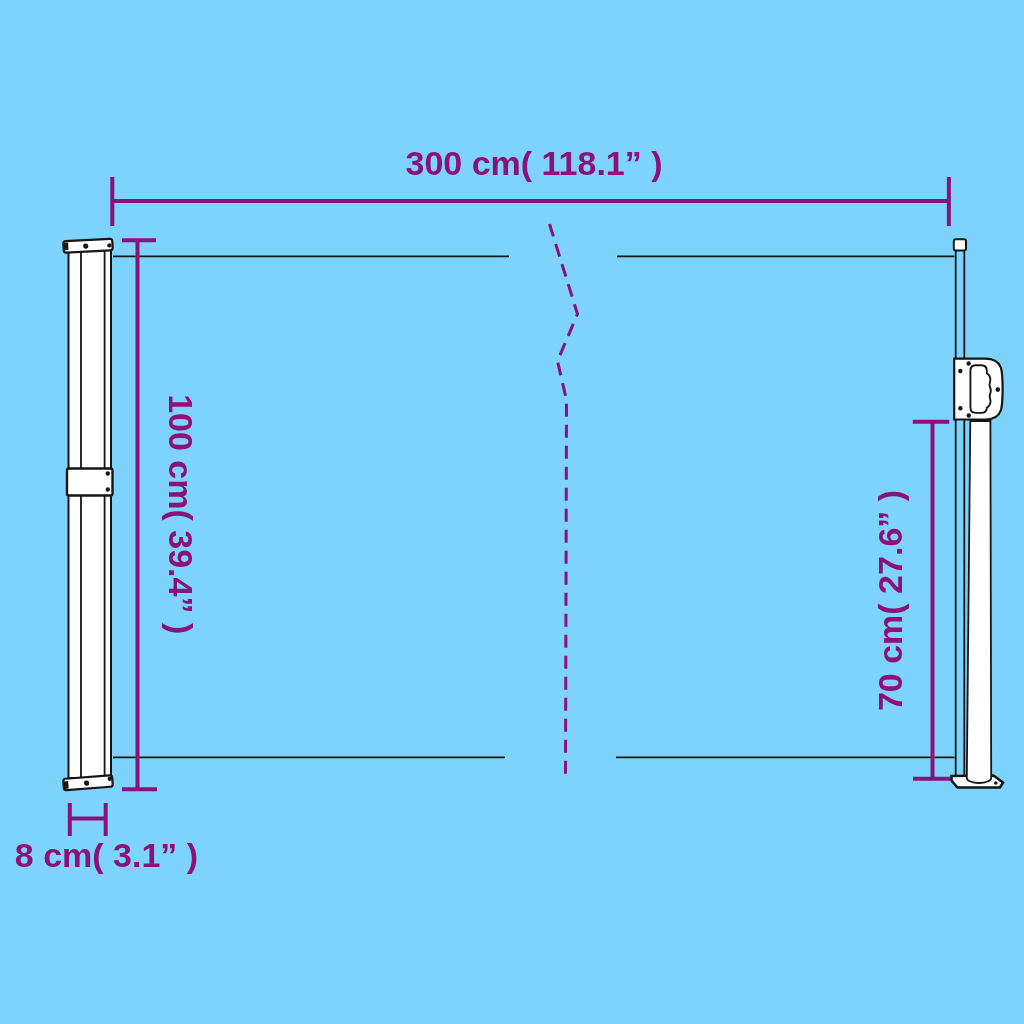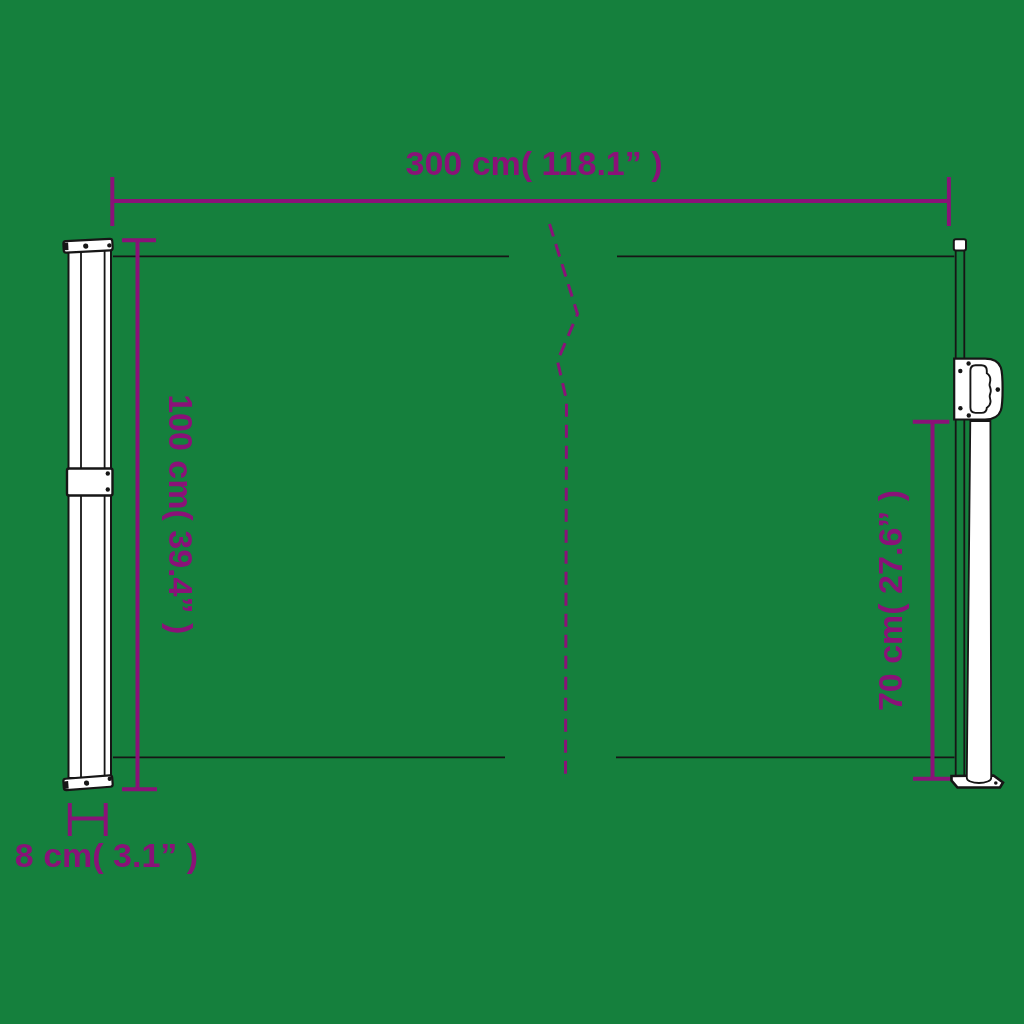--- a/index.html
+++ b/index.html
@@ -1,16 +1,16 @@
 <!DOCTYPE html>
 <html><head>
 <meta charset="utf-8">
 <style>
   html,body{margin:0;padding:0;background:#ffffff;}
-  .stage{position:relative;width:1024px;height:1024px;background:#15803d;overflow:hidden;}
+  .stage{position:relative;width:1024px;height:1024px;background:#7dd3fc;overflow:hidden;}
   text{font-family:"Liberation Sans", sans-serif;font-weight:bold;fill:#8a1278;}
 </style>
 </head>
 <body>
 <div class="stage">
 <svg width="1024" height="1024" viewBox="0 0 1024 1024" xmlns="http://www.w3.org/2000/svg">
 
   <g stroke="#8a1278" stroke-width="4">
     <line x1="112" y1="201" x2="949" y2="201"></line>
     <line x1="112.3" y1="177" x2="112.3" y2="226"></line>

